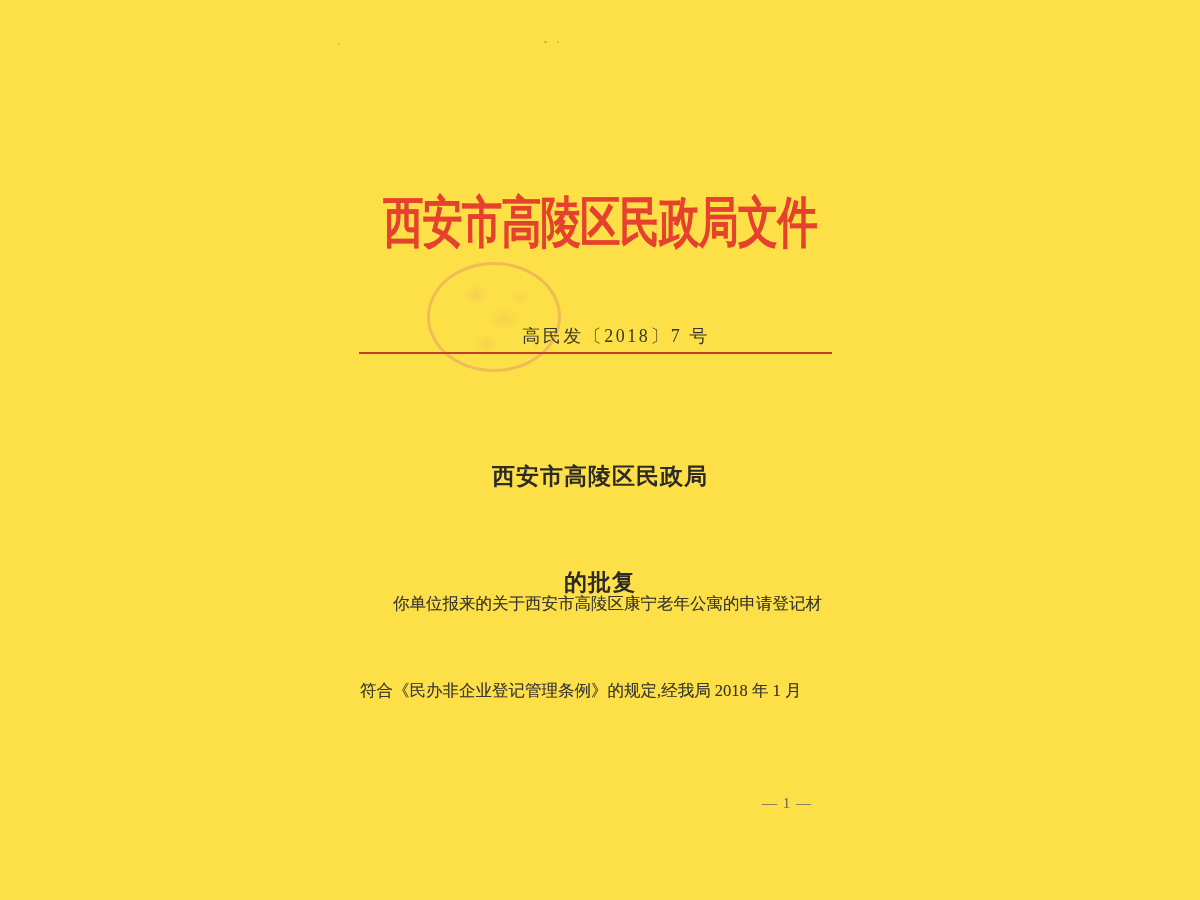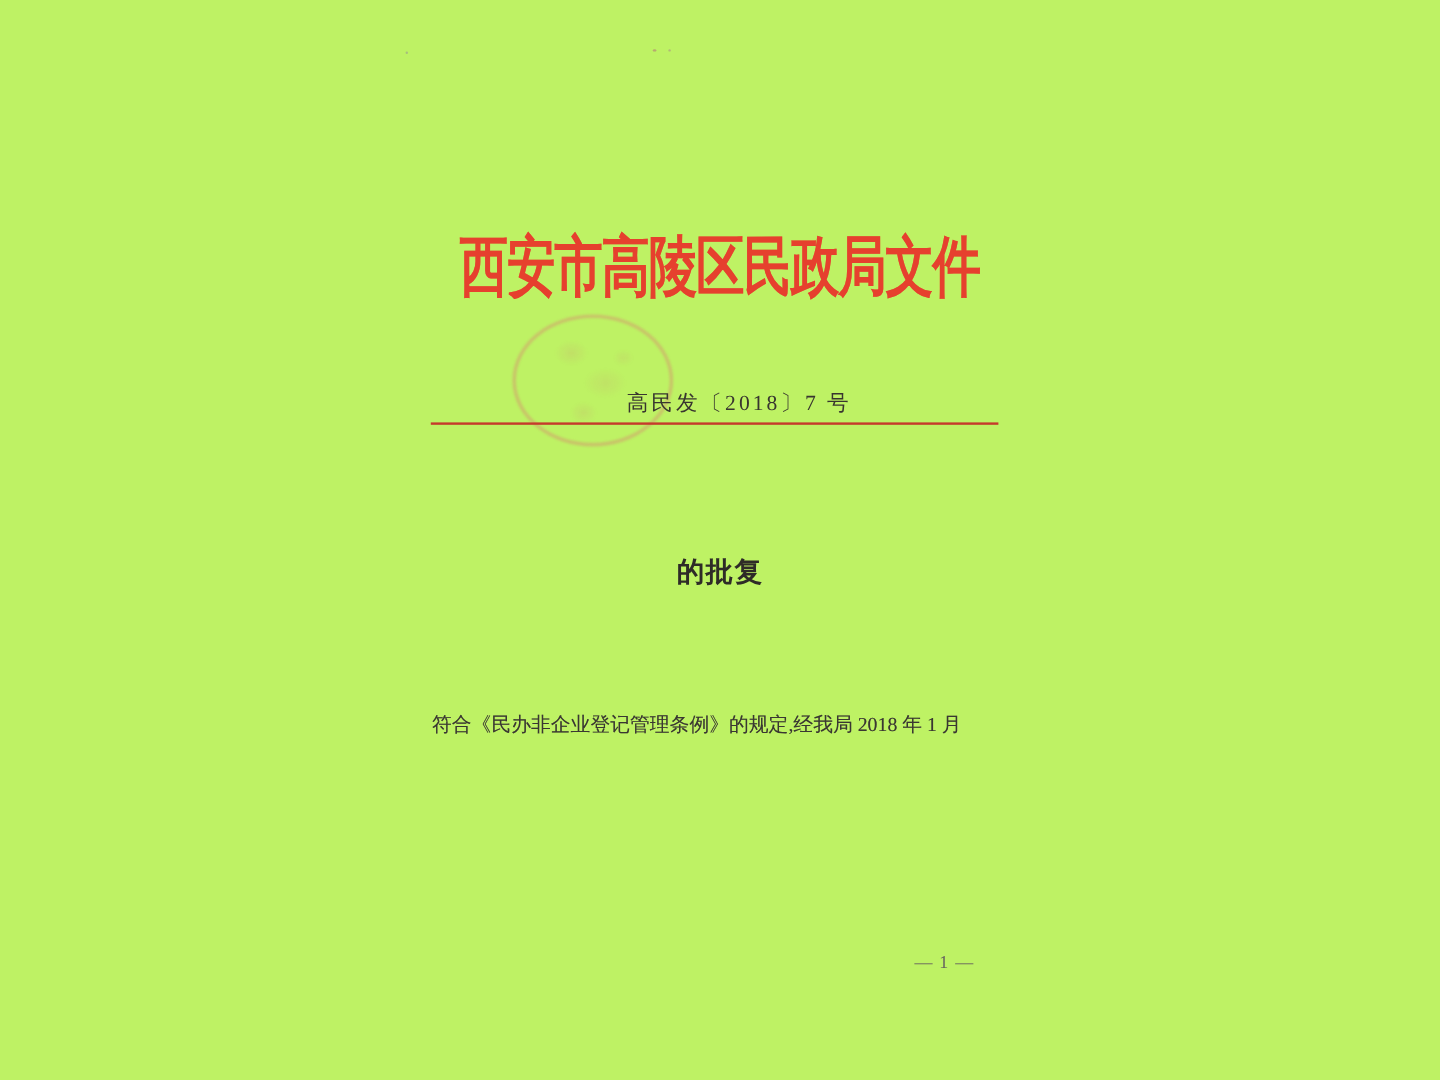--- a/index.html
+++ b/index.html
@@ -5,21 +5,21 @@
   html, body {
     margin: 0; padding: 0;
     width: 1200px; height: 900px;
     background: #ffffff;
     overflow: hidden;
     font-family: "Liberation Serif", "DejaVu Serif", serif;
   }
   .page {
     position: relative;
     width: 1200px; height: 900px;
-    background: #bef264;
+    background: #fde047;
   }
   
   .letterhead {
     position: absolute;
     left: 0; top: 192px; width: 1200px;
     text-align: center;
     font-size: 55px;
     line-height: 62px;
     font-weight: bold;
     color: #e6402e;
@@ -108,24 +108,26 @@
 
   <div class="letterhead">西安市高陵区民政局文件</div>
 
   <div class="seal"></div>
 
   <div class="doc-number">高民发〔2018〕7 号</div>
 
   <div class="red-rule"></div>
 
   <div class="doc-title">
+    <div>西安市高陵区民政局</div>
     <div>的批复</div>
   </div>
 
   <div class="body-block">
+    <div>　　你单位报来的关于西安市高陵区康宁老年公寓的申请登记材</div>
     <div>符合《民办非企业登记管理条例》的规定,经我局 2018 年 1 月</div>
     
     
     
     
     
   </div>
 
   <div class="page-number">— 1 —</div>
 

